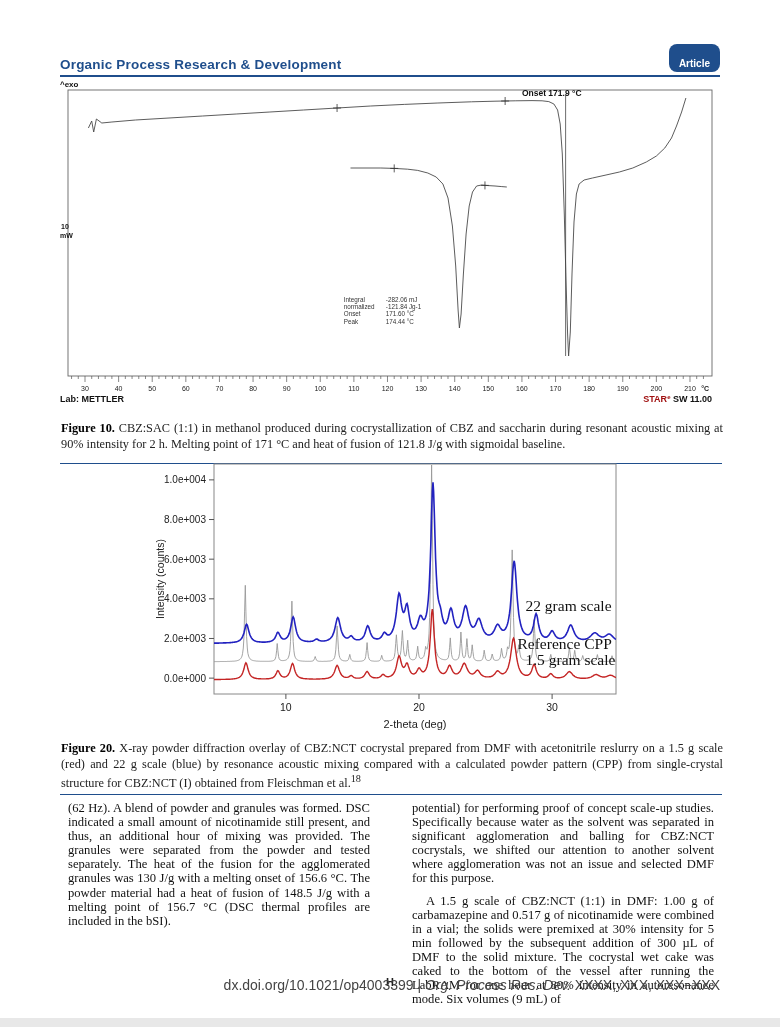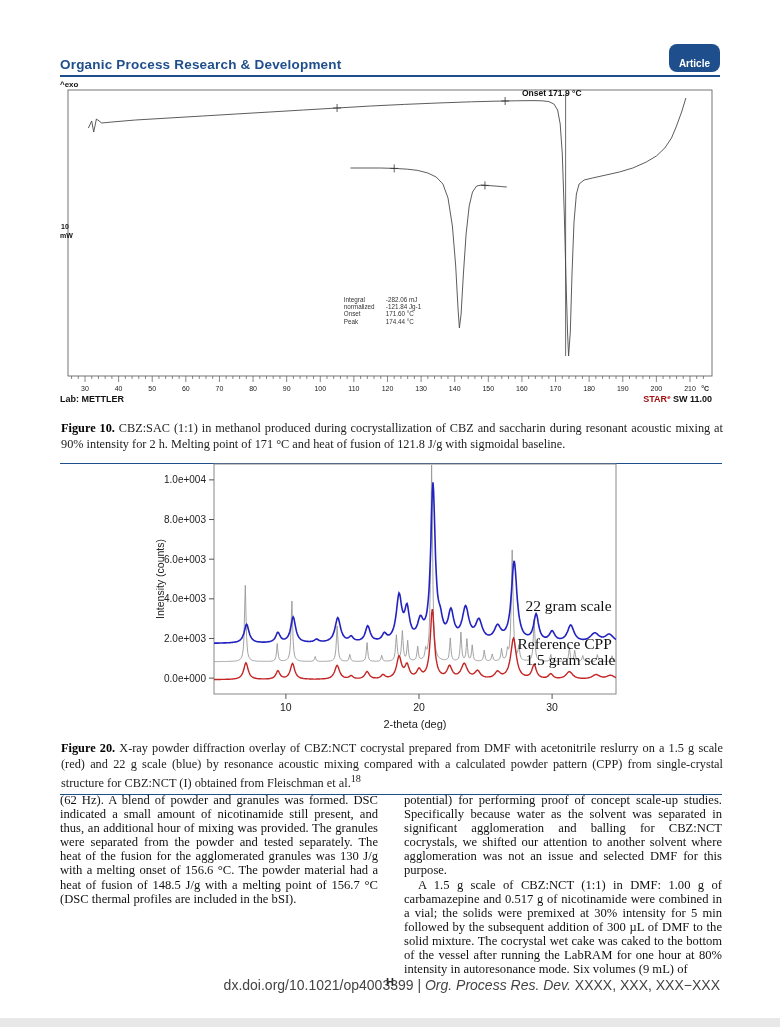--- a/index.html
+++ b/index.html
@@ -18,21 +18,21 @@
   .caption{position:absolute;left:61px;width:662px;font-size:12.3px;line-height:1.32;color:#222;text-align:justify;}
   .cap10{top:420px;}
   .cap11{top:740px;}
   .caption b{color:#000;}
   .rule{position:absolute;left:60px;width:662px;border:none;border-top:1.5px solid #1f4e8c;}
   .rule10{top:455px;}
   .rule11{top:786px;}
   
   .cols{position:absolute;left:60px;top:793px;width:662px;display:flex;gap:26px;}
   .col{width:318px;font-size:12.6px;line-height:14.1px;text-align:justify;}
-  .col p{margin:0;}
+  .col p{margin:8px;}
   .col p.ind{text-indent:14px;}
   
   .pg{position:absolute;left:0;top:976px;width:780px;text-align:center;
       font-family:"Liberation Sans",sans-serif;font-weight:bold;font-size:11px;color:#222;}
   .doi{position:absolute;right:60px;top:977px;font-family:"Liberation Sans",sans-serif;
        font-size:14px;color:#444;}
   .doi i{font-style:italic;}
   .botbar{position:absolute;left:0;top:1018px;width:780px;height:5px;background:#1f4e8c;}
   svg text{font-family:"Liberation Sans",sans-serif;}
   svg .seriflab{font-family:"Liberation Serif",serif;}

